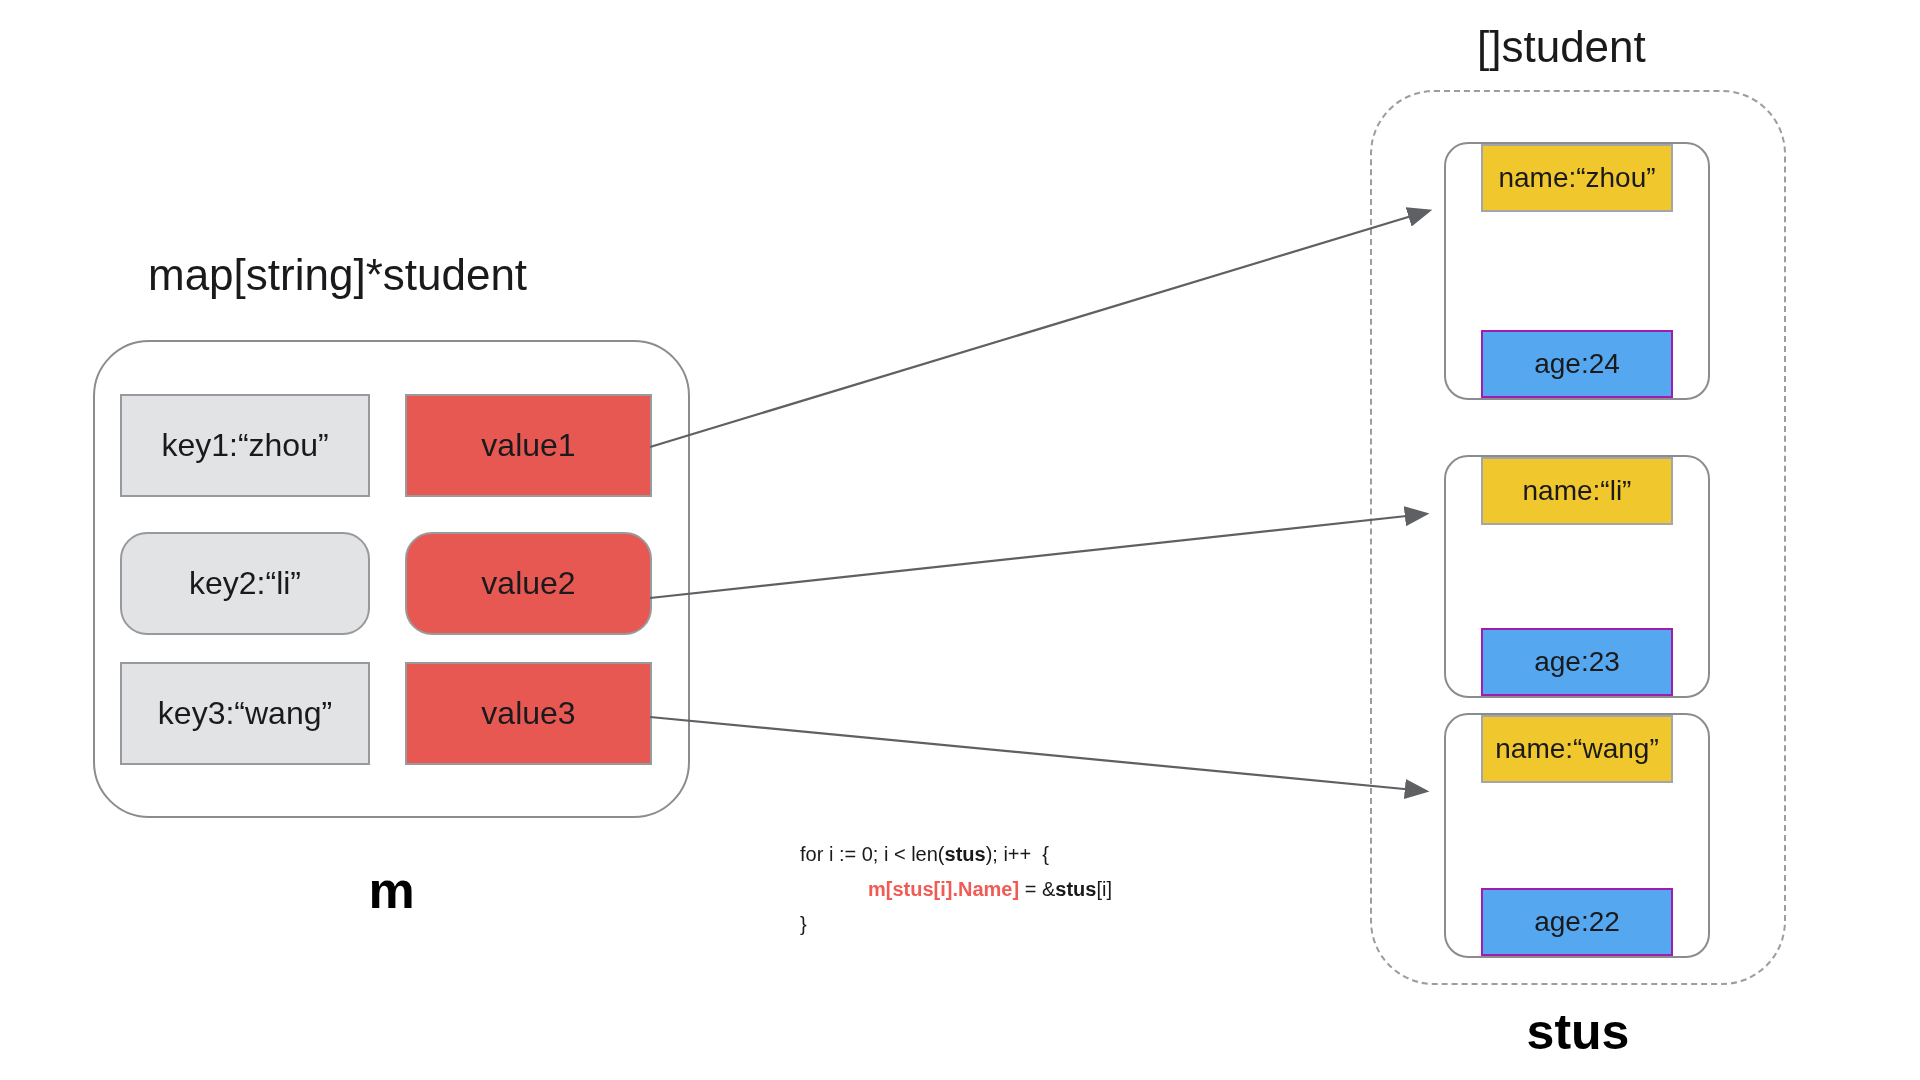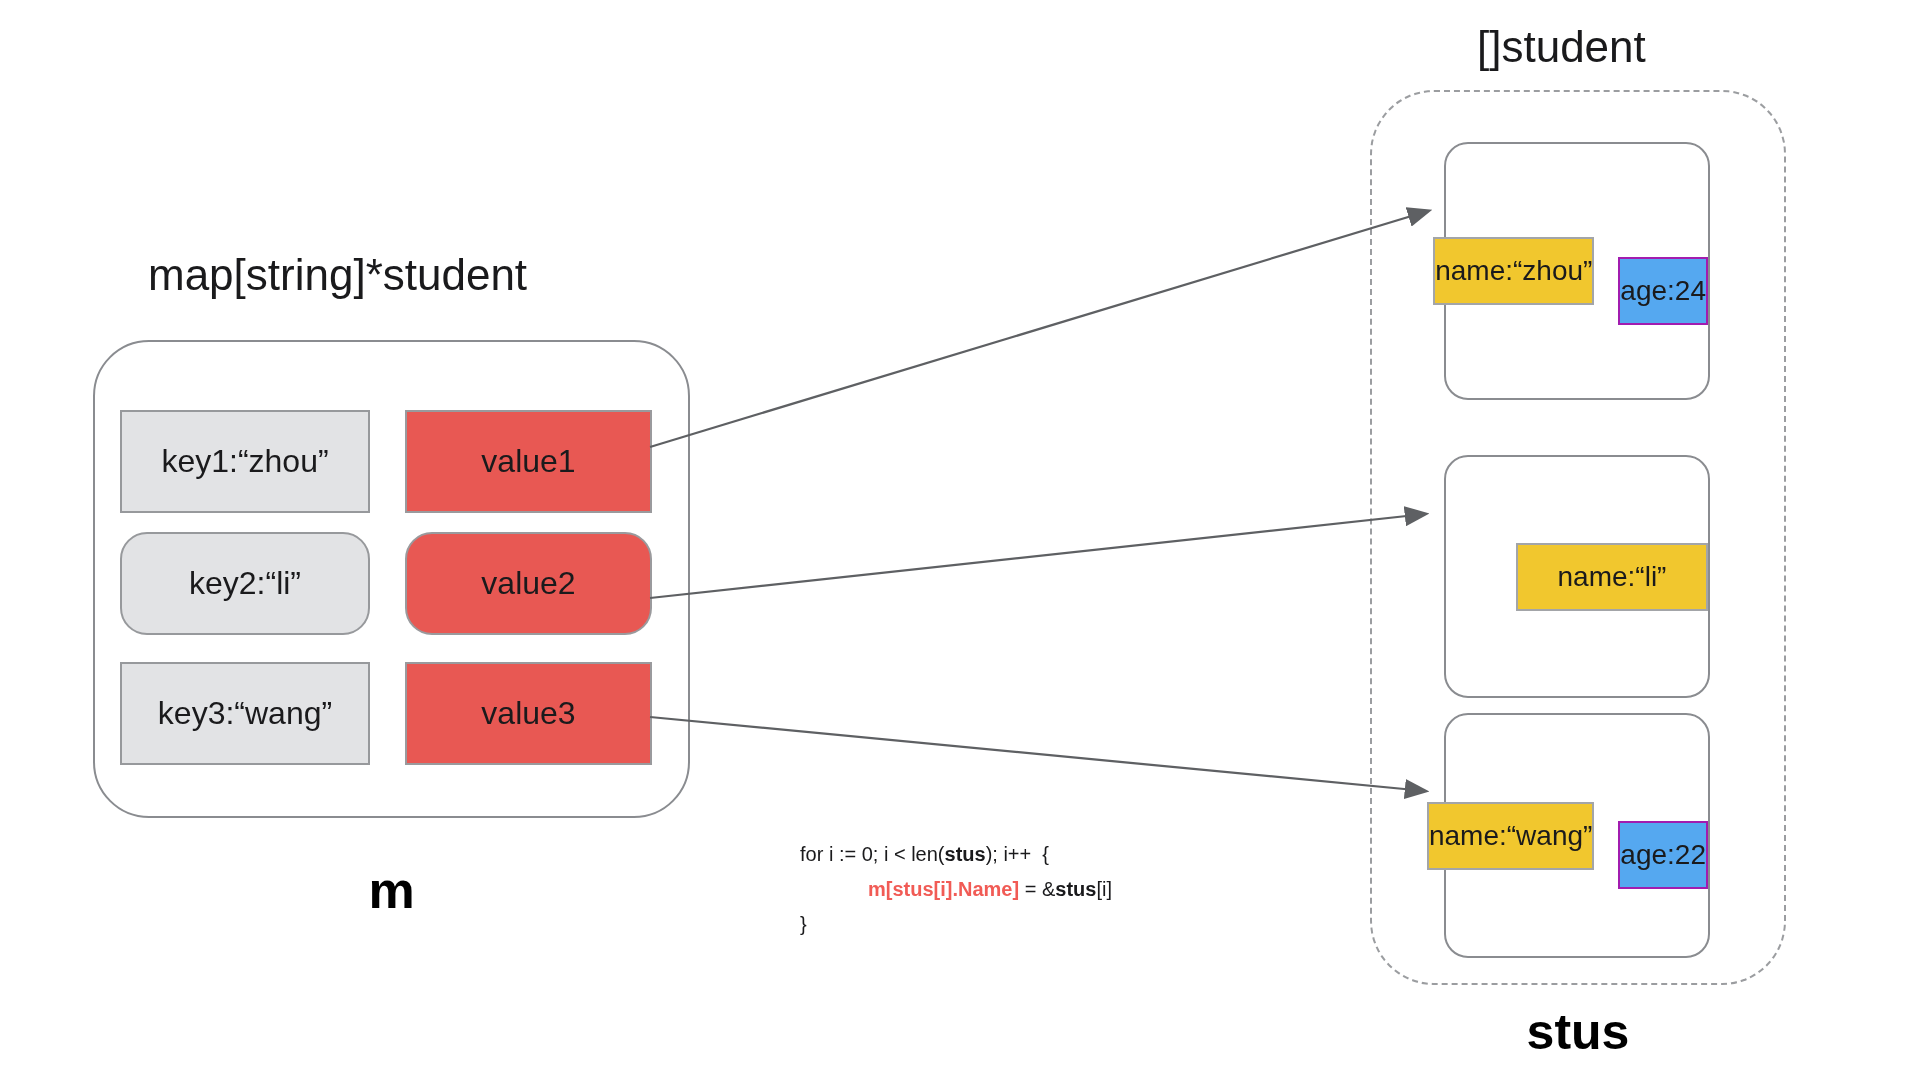--- a/index.html
+++ b/index.html
@@ -17,32 +17,32 @@
 
   
   .map-container{position:absolute;left:93px;top:340px;width:597px;height:478px;
     border:2px solid var(--shape-border);border-radius:56px;background:#fff;}
   .key-box{position:absolute;left:25px;width:250px;height:103px;
     background:var(--key-fill);border:2px solid var(--key-border);
     display:flex;align-items:center;justify-content:center;font-size:32px;}
   .value-box{position:absolute;left:310px;width:247px;height:103px;
     background:var(--red);border:2px solid #9A9A9D;
     display:flex;align-items:center;justify-content:center;font-size:32px;}
-  .row-top-0{top:68px;} .row-top-1{top:190px;border-radius:27px;} .row-top-2{top:320px;}
+  .row-top-0{top:52px;} .row-top-1{top:190px;border-radius:27px;} .row-top-2{top:320px;}
 
   .var-label{position:absolute;font-weight:700;text-align:center;color:#000;}
   .m-label{left:93px;top:860px;width:597px;font-size:52px;}
   .stus-label{left:1370px;top:1003px;width:416px;font-size:50px;}
 
   
   .slice-container{position:absolute;left:1370px;top:90px;width:416px;height:895px;
     border:2px dashed var(--dashed-border);border-radius:64px;background:transparent;}
   .student-block{position:absolute;left:1444px;width:266px;
     border:2px solid var(--shape-border);border-radius:24px;background:#fff;
-    display:flex;align-items:center;justify-content:flex-end;gap:24px;}
+    display:flex;flex-direction:column;align-items:center;justify-content:space-between;gap:24px;}
   .student-0{top:142px;height:258px;}
   .student-1{top:455px;height:243px;}
   .student-2{top:713px;height:245px;}
   .name-box{width:192px;height:68px;background:var(--yellow);border:2px solid #A3A5A8;
     display:flex;align-items:center;justify-content:center;font-size:28px;}
   .age-box{width:192px;height:68px;background:var(--blue);border:2px solid #a21caf;
     display:flex;align-items:center;justify-content:center;font-size:28px;margin-top:39px;}
 
   
   .arrows{position:absolute;left:0;top:0;width:1920px;height:1080px;pointer-events:none;}
@@ -96,20 +96,23 @@
     </div>
     <div class="age-box">
       <span>age:24</span>
     </div>
   </div>
 
   <div class="student-block student-1">
     <div class="name-box">
       <span>name:“li”</span>
     </div>
+    <div class="age-box">
+      <span>age:23</span>
+    </div>
   </div>
 
   <div class="student-block student-2">
     <div class="name-box">
       <span>name:“wang”</span>
     </div>
     <div class="age-box">
       <span>age:22</span>
     </div>
   </div>

